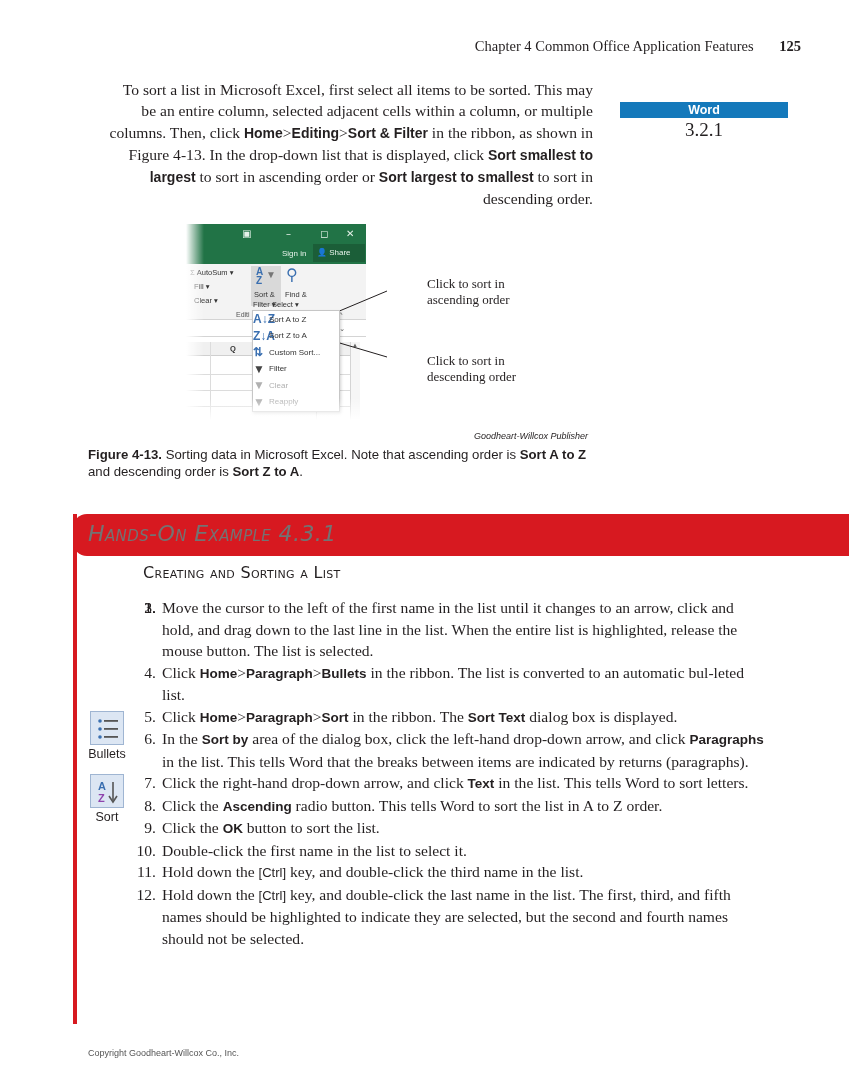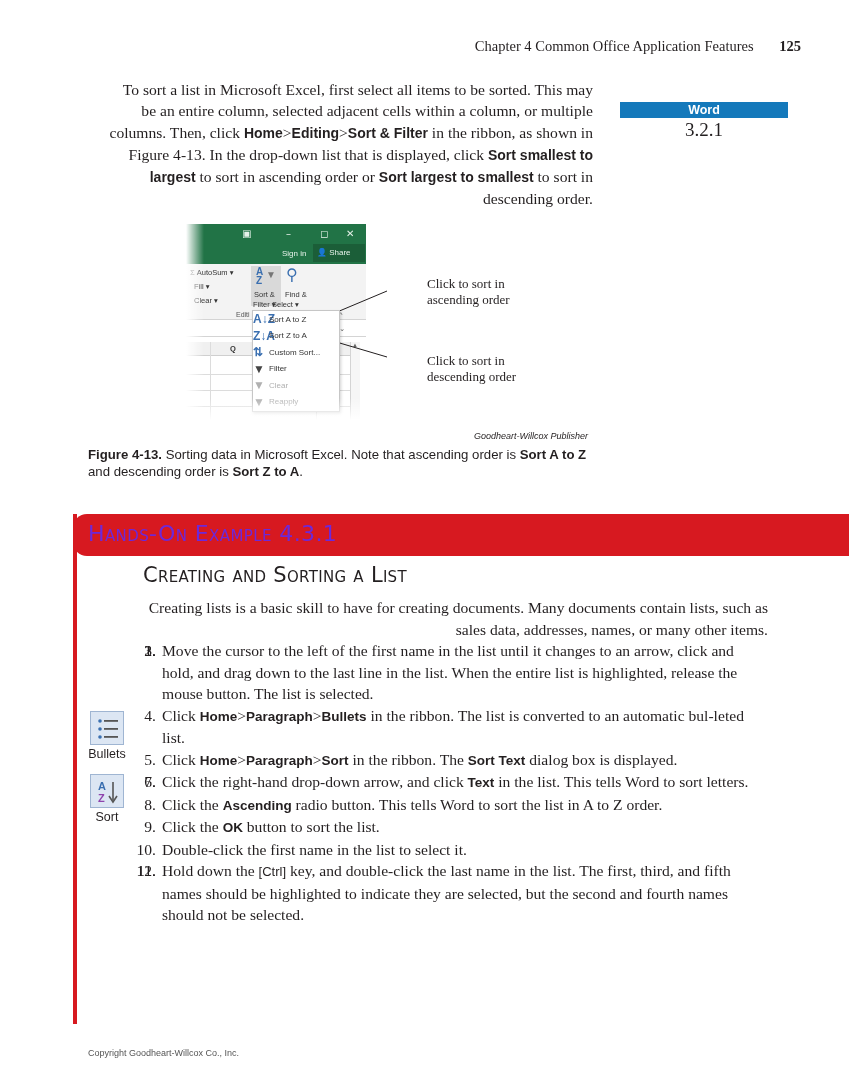--- a/index.html
+++ b/index.html
@@ -44,22 +44,22 @@
 
   .callout { position: absolute; font-family: "Liberation Serif", serif; font-size: 13px; line-height: 15.5px; color: #231f20; margin-left: 36px; }
 
   .credit { position: absolute; left: 88px; top: 431px; width: 500px; text-align: right; font-family: "Liberation Sans", sans-serif; font-style: italic; font-size: 9px; color: #231f20; }
   .caption { position: absolute; left: 88px; top: 446px; width: 505px; font-family: "Liberation Sans", sans-serif; font-size: 13.2px; line-height: 17px; color: #231f20; }
   .caption b { font-weight: bold; }
 
   
   .ho-frame { position: absolute; left: 73px; top: 514px; width: 776px; height: 510px; border-left: 4px solid #d71920; }
   .ho-banner { position: absolute; left: 73px; top: 514px; width: 776px; height: 42px; background: #d71920; border-radius: 14px 0 0 14px; }
-  .ho-title { position: absolute; left: 88px; top: 521px; color: #6d28d9; font-family: "DejaVu Sans", sans-serif; font-size: 22px; letter-spacing: 0.4px; font-variant: small-caps; font-weight: normal; }
-  .ho-sub { position: absolute; left: 143px; top: 563px; color: #231f20; font-family: "DejaVu Sans", sans-serif; font-size: 21px; font-variant: small-caps; letter-spacing: 0.3px; }
+  .ho-title { position: absolute; left: 88px; top: 521px; color: #737373; font-family: "DejaVu Sans", sans-serif; font-size: 22px; letter-spacing: 0.4px; font-variant: small-caps; font-weight: normal; font-style: italic; }
+  .ho-sub { position: absolute; left: 143px; top: 563px; color: #231f20; font-family: "DejaVu Sans", sans-serif; font-size: 16px; font-variant: small-caps; letter-spacing: 0.3px; }
 
   .ho-body { position: absolute; left: 88px; top: 597px; width: 680px; font-family: "Liberation Serif", serif; font-size: 15.6px; line-height: 21.5px; color: #231f20; }
   .ho-body .sans-b { font-size: 13.5px; }
   .steps { list-style: none; margin-left: 42px; }
   .steps li { position: relative; padding-left: 32px; }
   .steps li .num { position: absolute; left: 0; width: 26px; text-align: right; }
   .key { font-family: "Liberation Sans", sans-serif; font-size: 13px; }
 
   .side-icon { position: absolute; left: 90px; width: 34px; height: 34px; background: #dce6f3; border: 1px solid #9fb5d2; }
   .side-label { position: absolute; font-family: "Liberation Sans", sans-serif; font-size: 12.5px; color: #231f20; text-align: center; width: 46px; }
@@ -172,33 +172,32 @@
 
 <div class="credit">Goodheart-Willcox Publisher</div>
 <p class="caption"><b>Figure 4-13.</b><span> Sorting data in Microsoft Excel. Note that ascending order is <span class="sans-b">Sort A to Z</span> and descending order is <span class="sans-b">Sort Z to A</span>.</span></p>
 
 <div class="ho-frame"></div>
 <div class="ho-banner"></div>
 <div class="ho-title">Hands-On Example 4.3.1</div>
 <div class="ho-sub">Creating and Sorting a List</div>
 
 <div class="ho-body">
-  <p class="indent">Creating lists is a basic skill to have for creating documents. Many documents contain lists, such as sales data, addresses, names, or many other items.</p>
   <ol class="steps">
     <li><span class="num">1.</span></li>
     <li><span class="num">2.</span></li>
     <li><span class="num">3.</span><span>Move the cursor to the left of the first name in the list until it changes to an arrow, click and hold, and drag down to the last line in the list. When the entire list is highlighted, release the mouse button. The list is selected.</span></li>
     <li><span class="num">4.</span><span>Click <span class="sans-b">Home</span>&gt;<span class="sans-b">Paragraph</span>&gt;<span class="sans-b">Bullets</span> in the ribbon. The list is converted to an automatic bul-leted list.</span></li>
     <li><span class="num">5.</span><span>Click <span class="sans-b">Home</span>&gt;<span class="sans-b">Paragraph</span>&gt;<span class="sans-b">Sort</span> in the ribbon. The <span class="sans-b">Sort Text</span> dialog box is displayed.</span></li>
-    <li><span class="num">6.</span></li>
+    <li><span class="num">6.</span><span>In the <span class="sans-b">Sort by</span> area of the dialog box, click the left-hand drop-down arrow, and click <span class="sans-b">Paragraphs</span> in the list. This tells Word that the breaks between items are indicated by returns (paragraphs).</span></li>
     <li><span class="num">7.</span><span>Click the right-hand drop-down arrow, and click <span class="sans-b">Text</span> in the list. This tells Word to sort letters.</span></li>
     <li><span class="num">8.</span><span>Click the <span class="sans-b">Ascending</span> radio button. This tells Word to sort the list in A to Z order.</span></li>
     <li><span class="num">9.</span><span>Click the <span class="sans-b">OK</span> button to sort the list.</span></li>
     <li><span class="num">10.</span><span>Double-click the first name in the list to select it.</span></li>
-    <li><span class="num">11.</span></li>
+    <li><span class="num">11.</span><span>Hold down the <span class="key">[Ctrl]</span> key, and double-click the third name in the list.</span></li>
     <li><span class="num">12.</span><span>Hold down the <span class="key">[Ctrl]</span> key, and double-click the last name in the list. The first, third, and fifth names should be highlighted to indicate they are selected, but the second and fourth names should not be selected.</span></li>
   </ol>
 </div>
 
 <div class="side-icon" style="top:711px;">
   <svg width="34" height="34" viewBox="0 0 34 34">
     <circle cx="9" cy="9" r="1.8" fill="#3a6fb0"></circle>
       <rect x="13" y="8" width="14" height="1.8" fill="#555"></rect>
     <circle cx="9" cy="17" r="1.8" fill="#3a6fb0"></circle>
       <rect x="13" y="16" width="14" height="1.8" fill="#555"></rect>

